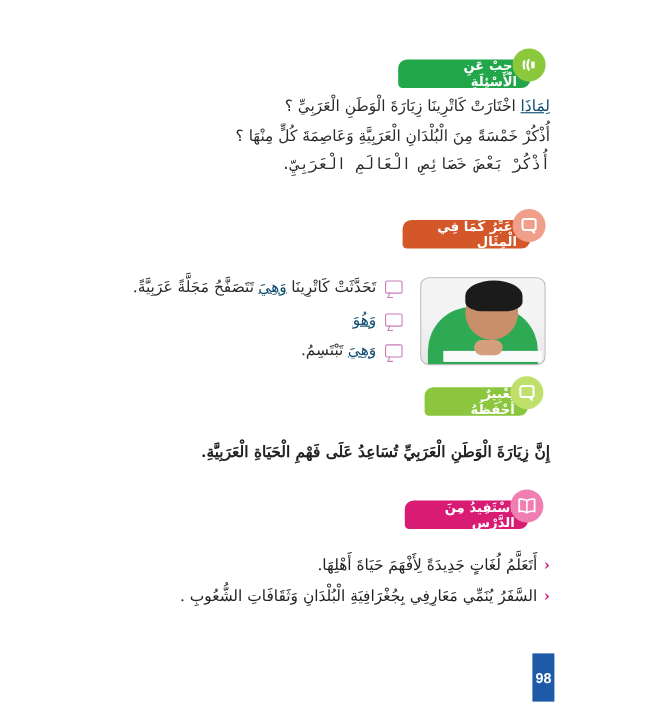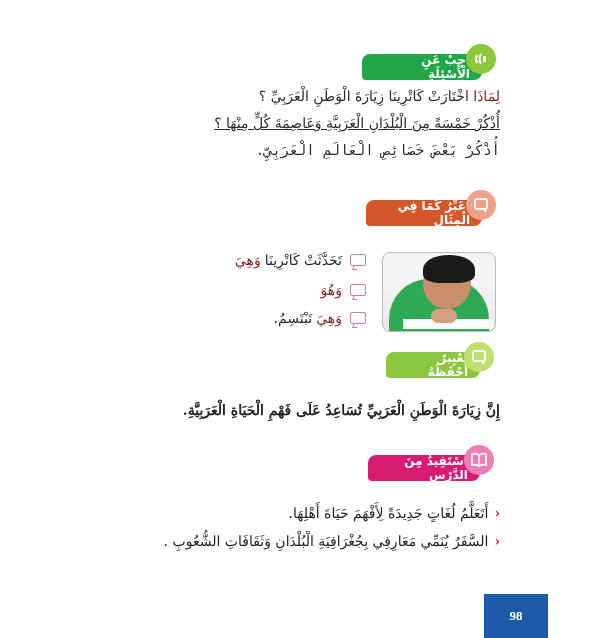--- a/index.html
+++ b/index.html
@@ -22,23 +22,23 @@
   .badge-orange .circle { background:#f0a08a; }
   .badge-lime { background:#8cc63f; left:386px; top:352px; width:94px; }
   .badge-lime .circle { background:#bfe06a; }
   .badge-pink { background:#d81b73; left:368px; top:455px; width:112px; }
   .badge-pink .circle { background:#ef7fb3; }
 
   .text-line {
     position:absolute; right:100px; font-size:14px; direction:rtl; white-space:nowrap; color:#2a2a2a;
     font-family: "DejaVu Serif", serif;
   }
-  .red { color:#7f1d1d; }
+  .red { color:#0c4a6e;text-decoration:underline; }
   .q1 { top:88px; }
-  .q2 { top:115px;text-decoration:underline; }
+  .q2 { top:115px; }
   .q3 { top:142px;font-family:Liberation Mono, monospace; }
 
   .ex-line {
     position:absolute; right:234px; font-size:14px; direction:rtl; white-space:nowrap; color:#2a2a2a;
     display:flex; align-items:center; gap:4px; font-family: "DejaVu Serif", serif;
   }
   .ex1 { top:252px; }
   .ex2 { top:282px; }
   .ex3 { top:310px; }
   .bubble-icon { width:14px; height:10px; border:1.5px solid #c77db8; border-radius:2px; position:relative; margin-left:4px; flex:none; }
@@ -56,23 +56,23 @@
   .photo .hand { position:absolute; left:48px; top:56px; width:26px; height:14px; background:#d39f7c; border-radius:8px; }
 
   .main-sentence { position:absolute; right:100px; top:402px; font-size:14px; font-weight:bold; direction:rtl; white-space:nowrap; font-family: "DejaVu Serif", serif; }
 
   .learn-line { position:absolute; right:100px; font-size:14px; direction:rtl; white-space:nowrap; display:flex; align-items:center; gap:6px; font-family: "DejaVu Serif", serif; }
   .l1 { top:505px; }
   .l2 { top:533px; }
   .chev { color:#d81b73; font-weight:bold; font-size:14px; }
 
   .page-num {
-    position:absolute; left:484px; top:594px; width:64px; height:44px; background:#1d5ba8;
+    position:absolute; left:484px; top:594px; width:20px; height:44px; background:#1d5ba8;
     color:#fff; font-size:13px; font-weight:bold; display:flex; align-items:center; justify-content:center;
-    font-family: Liberation Serif, serif;
+    font-family: Liberation Sans, sans-serif;
   }
   svg { display:block; }
 </style>
 </head>
 <body>
 
 <div class="badge badge-green">
   <span>أَجِبْ عَنِ الْأَسْئِلَةِ</span>
   <span class="circle">
     <svg width="16" height="16" viewBox="0 0 16 16">
@@ -100,20 +100,21 @@
         <rect x="2" y="2" width="12" height="10" rx="2" stroke="#fff" stroke-width="1.8" fill="none"></rect>
         <path d="M10 12 L13 15 L12 12" stroke="#fff" stroke-width="1.5" fill="none"></path>
       </svg>
   </span>
 </div>
 
 <div class="ex-line ex1">
   <span class="bubble-icon"></span>
   <span>تَحَدَّثَتْ كَاتْرِينَا </span>
     <span class="red">وَهِيَ</span>
+    <span> تَتَصَفَّحُ مَجَلَّةً عَرَبِيَّةً.</span>
 </div>
 <div class="ex-line ex2">
   <span class="bubble-icon"></span>
     <span class="red">وَهُوَ</span>
 </div>
 <div class="ex-line ex3">
   <span class="bubble-icon"></span>
     <span class="red">وَهِيَ</span>
     <span> تَبْتَسِمُ.</span>
 </div>

